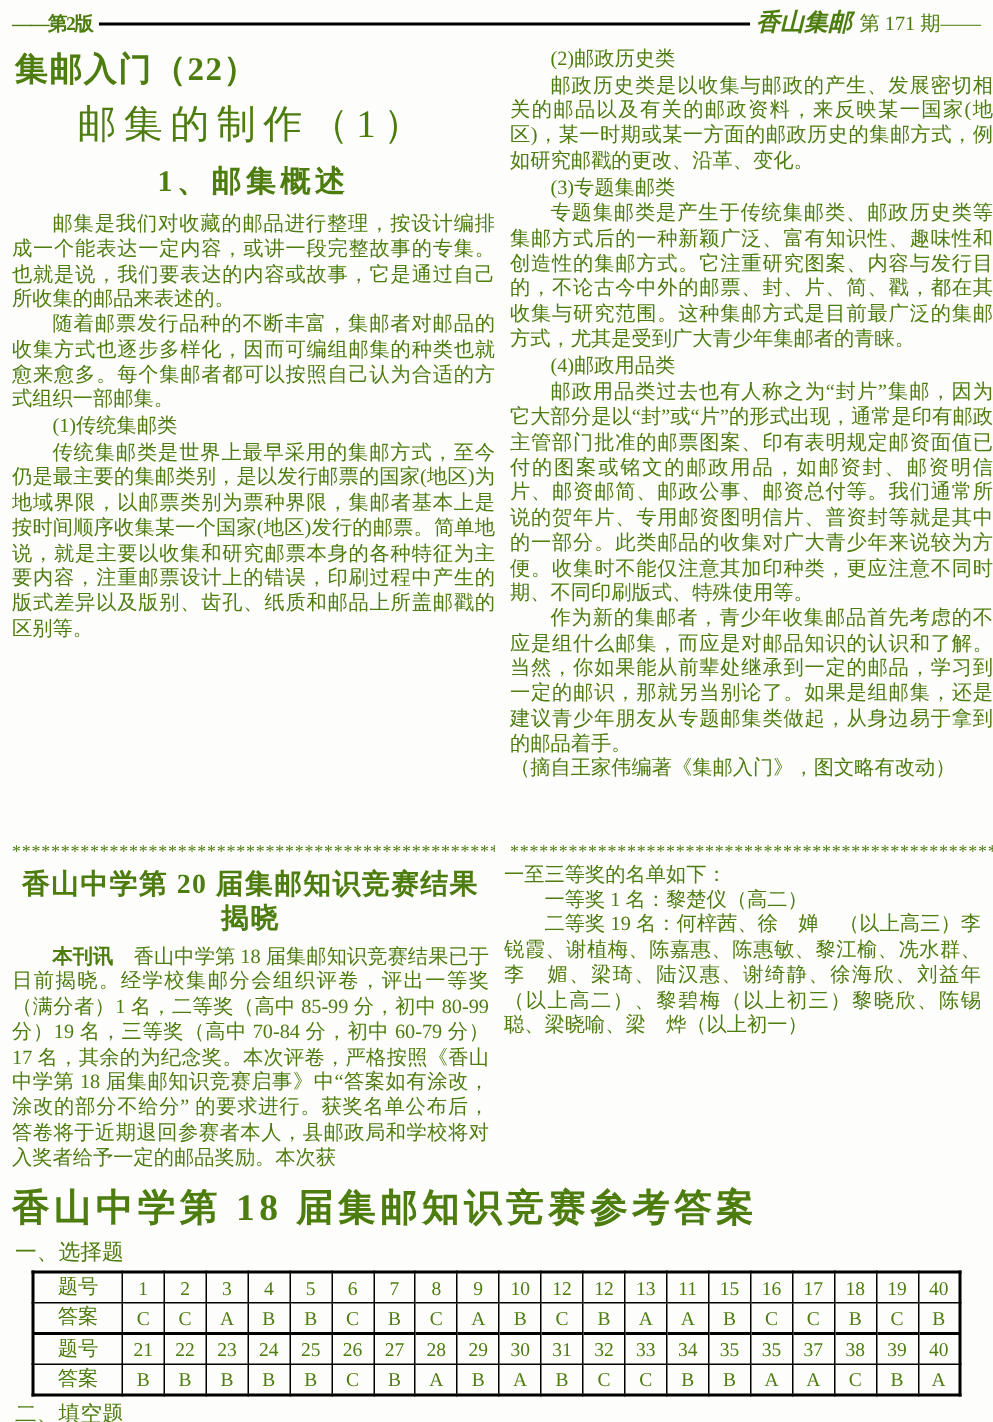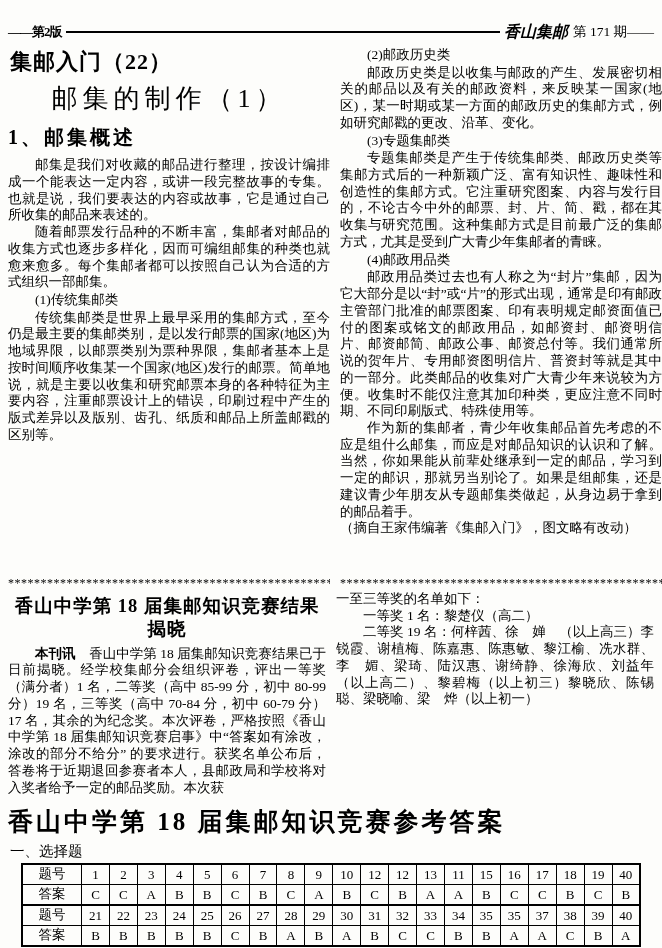--- a/index.html
+++ b/index.html
@@ -1,44 +1,44 @@
 <!DOCTYPE html>
 <html lang="zh"><head>
 <meta charset="utf-8">
 <style>
   html,body{margin:0;padding:0;background:#e8e8e4;}
   .page{
     position:relative;
     width:662px;height:948px;
     margin:0 auto;
     background:#fdfdfb;
-    color:#000000;
+    color:#4d7c0f;
     font-family:"Liberation Serif","DejaVu Serif",serif;
     font-size:13.5px;
     line-height:1.24;
     overflow:hidden;
     box-sizing:border-box;
-    padding:22px 8px 4px 8px;
+    padding:6px 8px 4px 8px;
   }
   
   .masthead{display:flex;align-items:center;font-size:13px;margin-bottom:4px;white-space:nowrap;}
   .masthead .rule{flex:1;border-top:2px solid #000;margin:0 4px;height:0;}
   .masthead .edge{font-weight:bold;letter-spacing:-1px;}
   .brand{font-weight:bold;font-style:italic;font-size:16px;margin-right:5px;font-family:"Liberation Serif",serif;}
   .issue{font-size:13.5px;}
   
   .cols{display:flex;gap:10px;}
   .col{width:322px;display:flex;flex-direction:column;}
   p{margin:0;text-align:justify;}
   .indent{text-indent:2em;}
   .subhead{text-indent:2em;margin:1px 0;}
   
   .series-title{font-size:22px;font-weight:bold;margin:2px 0 6px 2px;letter-spacing:1px;font-family:"Liberation Serif",serif;}
   .main-title{font-size:26px;text-align:center;letter-spacing:5px;margin:2px 0 8px 0;}
-  .section-heading{font-size:20px;font-weight:bold;text-align:left;letter-spacing:3px;margin:2px 0 7px 0;}
+  .section-heading{font-size:20px;font-weight:bold;text-align:center;letter-spacing:3px;margin:2px 0 7px 0;}
   
   .stars{margin-top:auto;white-space:nowrap;overflow:hidden;font-size:12px;letter-spacing:.5px;padding-top:4px;}
   
   .mid-headline{font-size:18.5px;font-weight:bold;text-align:center;letter-spacing:1px;margin:4px 0 5px 0;}
   .lead{font-weight:bold;}
   
   .answers-heading{font-size:25px;font-weight:bold;letter-spacing:3px;margin:10px 0 6px 0;}
   .q-label{font-size:14.5px;margin:2px 0 2px 2px;}
   table.ans{border-collapse:collapse;margin:2px auto 4px auto;table-layout:fixed;width:620px;}
   table.ans td{
@@ -81,21 +81,21 @@
       <p class="subhead">(4)邮政用品类</p>
       <p class="indent">邮政用品类过去也有人称之为“封片”集邮，因为它大部分是以“封”或“片”的形式出现，通常是印有邮政主管部门批准的邮票图案、印有表明规定邮资面值已付的图案或铭文的邮政用品，如邮资封、邮资明信片、邮资邮简、邮政公事、邮资总付等。我们通常所说的贺年片、专用邮资图明信片、普资封等就是其中的一部分。此类邮品的收集对广大青少年来说较为方便。收集时不能仅注意其加印种类，更应注意不同时期、不同印刷版式、特殊使用等。</p>
       <p class="indent">作为新的集邮者，青少年收集邮品首先考虑的不应是组什么邮集，而应是对邮品知识的认识和了解。当然，你如果能从前辈处继承到一定的邮品，学习到一定的邮识，那就另当别论了。如果是组邮集，还是建议青少年朋友从专题邮集类做起，从身边易于拿到的邮品着手。</p>
       <p>（摘自王家伟编著《集邮入门》，图文略有改动）</p>
       <div class="stars">****************************************************</div>
     </div>
   </div>
 
   <div class="cols">
     <div class="col">
-      <div class="mid-headline">香山中学第 18 届集邮知识竞赛结果揭晓</div>
+      <div class="mid-headline">香山中学第 20 届集邮知识竞赛结果揭晓</div>
       <p class="indent"><b class="lead">本刊讯</b><span>　香山中学第 18 届集邮知识竞赛结果已于日前揭晓。经学校集邮分会组织评卷，评出一等奖（满分者）1 名，二等奖（高中 85-99 分，初中 80-99 分）19 名，三等奖（高中 70-84 分，初中 60-79 分）17 名，其余的为纪念奖。本次评卷，严格按照《香山中学第 18 届集邮知识竞赛启事》中“答案如有涂改，涂改的部分不给分” 的要求进行。获奖名单公布后，答卷将于近期退回参赛者本人，县邮政局和学校将对入奖者给予一定的邮品奖励。本次获</span></p>
     </div>
     <div class="col">
       <p>一至三等奖的名单如下：</p>
       <p class="indent">一等奖 1 名：黎楚仪（高二）</p>
       <p class="indent">二等奖 19 名：何梓茜、徐　婵　（以上高三）李锐霞、谢植梅、陈嘉惠、陈惠敏、黎江榆、冼水群、李　媚、梁琦、陆汉惠、谢绮静、徐海欣、刘益年（以上高二）、黎碧梅（以上初三）黎晓欣、陈锡聪、梁晓喻、梁　烨（以上初一）</p>
     </div>
   </div>
 
   <div>

